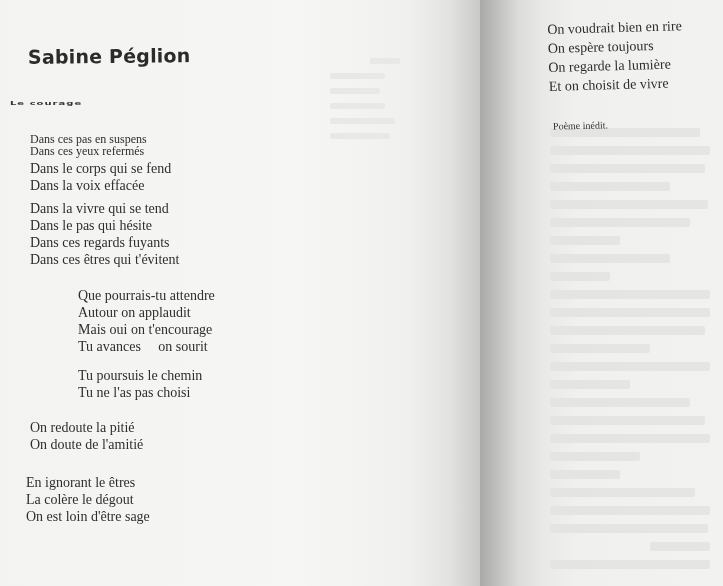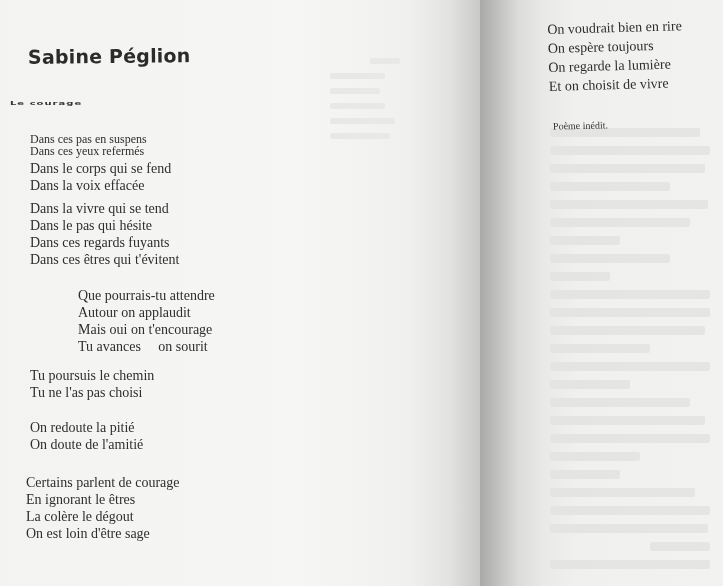--- a/index.html
+++ b/index.html
@@ -31,21 +31,21 @@
     }
     .stanza { position: absolute; left: 30px; }
     .line {
       font-size: 13px; line-height: 17px; color: #2e2e2e;
       white-space: pre; font-family: "Liberation Serif", serif;
     }
     .line.big { font-size: 14px; }
     .s0 { top: 133px; }
     .s1 { top: 200px; }
     .s2 { top: 287px; margin-left: 48px; }
-    .s3 { top: 367px; }
+    .s3 { top: 367px; margin-left: 48px; }
     .s4 { top: 419px; }
     .s5 { top: 474px; left: 26px; }
     .s0 .line:nth-child(1), .s0 .line:nth-child(2) { font-size: 12px; line-height: 12px; }
     .s0 .line:nth-child(3) { margin-top: 3px; }
     .right-stanza {
       position: absolute; left: 547px; top: 20px;
       transform: rotate(-1.6deg); transform-origin: left top;
     }
     .right-stanza .line { font-size: 14px; line-height: 19px; color: #2d2d2d; }
     .note {
@@ -130,21 +130,20 @@
     <div class="line big">Tu poursuis le chemin</div>
     <div class="line big">Tu ne l'as pas choisi</div>
   </div>
 
   <div class="stanza s4">
     <div class="line big">On redoute la pitié</div>
     <div class="line big">On doute de l'amitié</div>
   </div>
 
   <div class="stanza s5">
-    <div class="line big">Certains parlent de courage</div>
     <div class="line big">En ignorant le êtres</div>
     <div class="line big">La colère le dégout</div>
     <div class="line big">On est loin d'être sage</div>
   </div>
 
   <div class="right-stanza">
     <div class="line">On voudrait bien en rire</div>
     <div class="line">On espère toujours</div>
     <div class="line">On regarde la lumière</div>
     <div class="line">Et on choisit de vivre</div>

